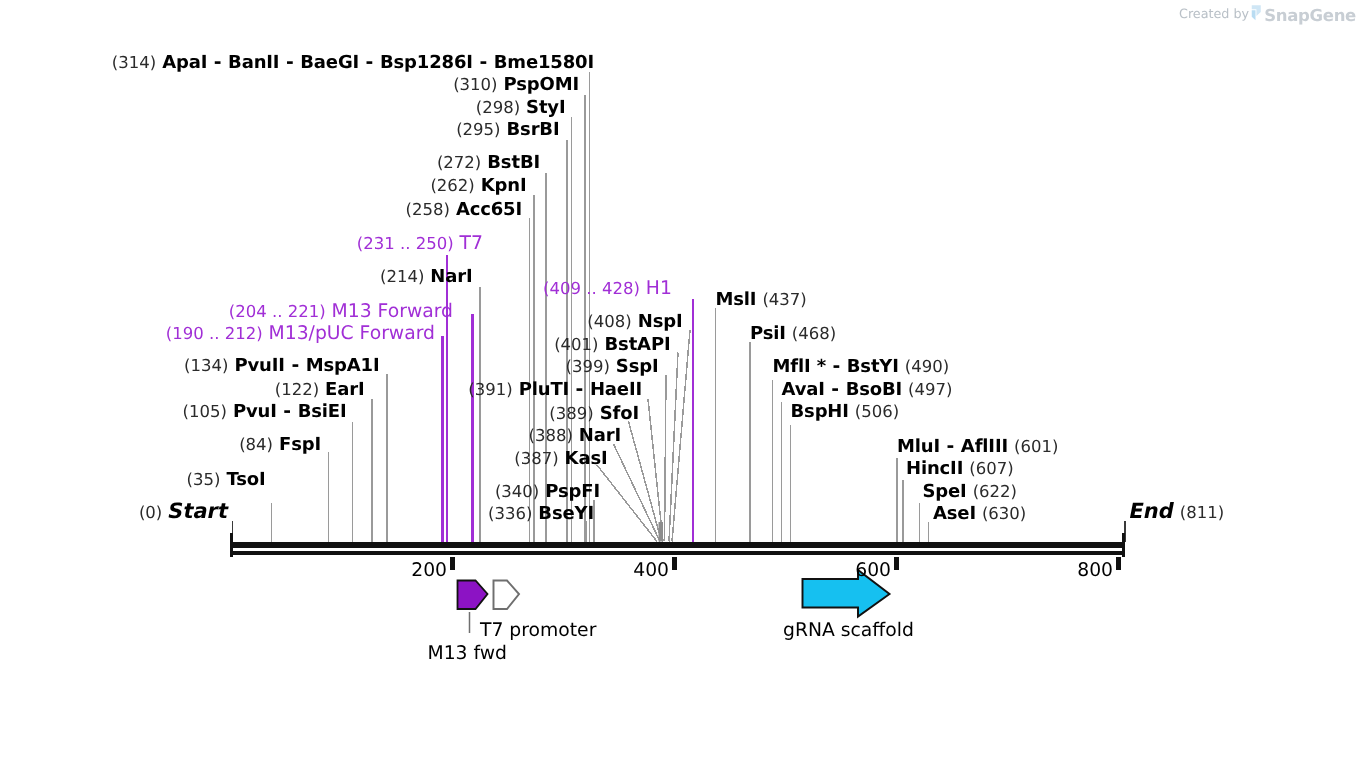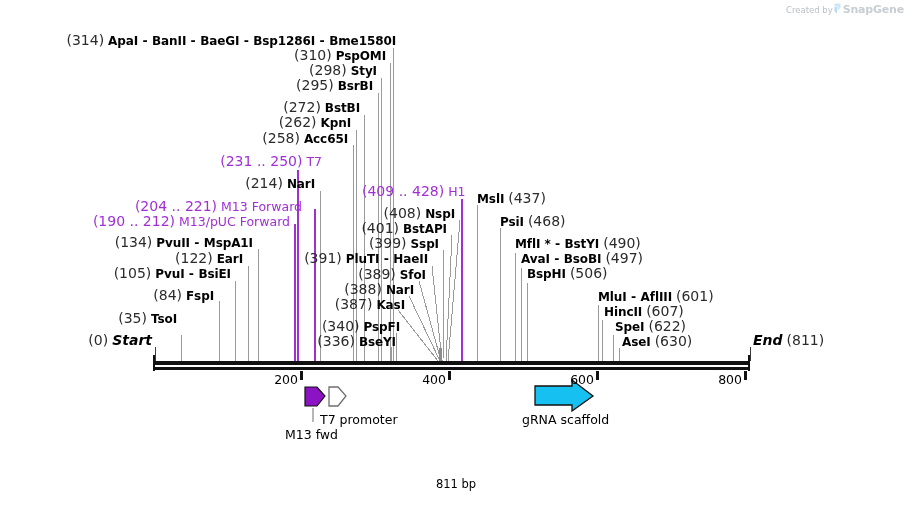--- a/index.html
+++ b/index.html
@@ -25,21 +25,21 @@
   .lbl {
     position: absolute;
     white-space: nowrap;
     font-size: 12.5px;
     line-height: 13px;
   }
   .lbl.right { transform: translateX(-100%); }
   .pos {
     color: #2b2b2b;
     font-weight: normal;
-    font-size: 14px;
+    font-size: 11px;
     text-align: right;
   }
   .enz {
     color: #000000;
     font-weight: bold;
     font-size: 12px;
     letter-spacing: -0.1px;
   }
   .dash {
     color: #000000;
@@ -395,14 +395,13 @@
 <div class="tick-num" style="left:298px; top:372px;">200</div>
 <div class="tick-num" style="left:446px; top:372px;">400</div>
 <div class="tick-num" style="left:594px; top:372px;">600</div>
 <div class="tick-num" style="left:742px; top:372px;">800</div>
 
 <div class="arrow-cap" style="left:285px; top:427px;">M13 fwd</div>
 <div class="arrow-cap" style="left:320px; top:412px;">T7 promoter</div>
 <div class="arrow-cap" style="left:522px; top:412px;">gRNA scaffold</div>
 
 <div id="title-block">
-  <span id="plasmid-len">811 bp</span>
 </div>
 
 </body></html>

